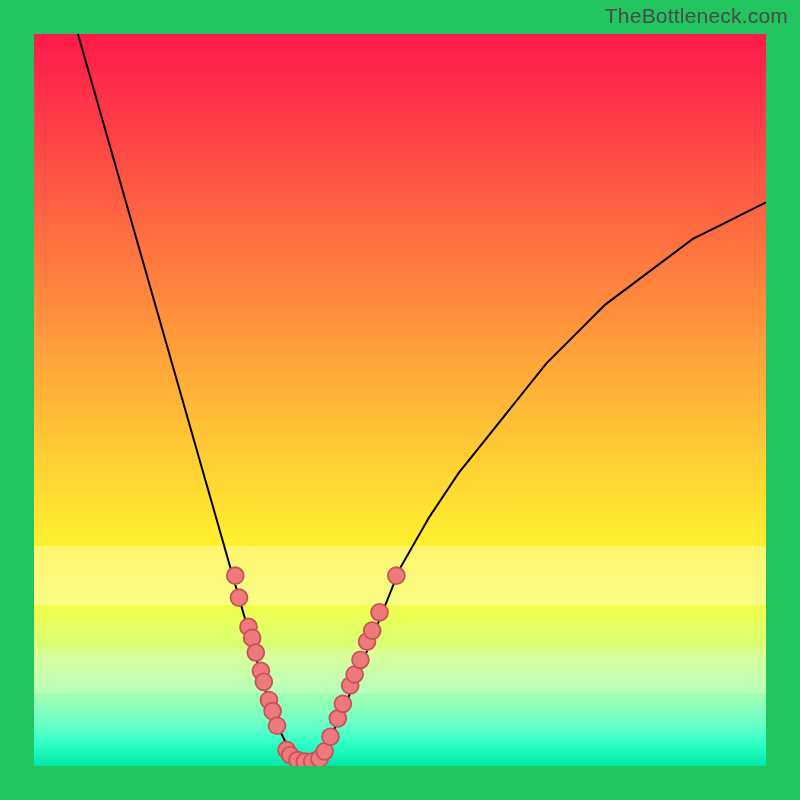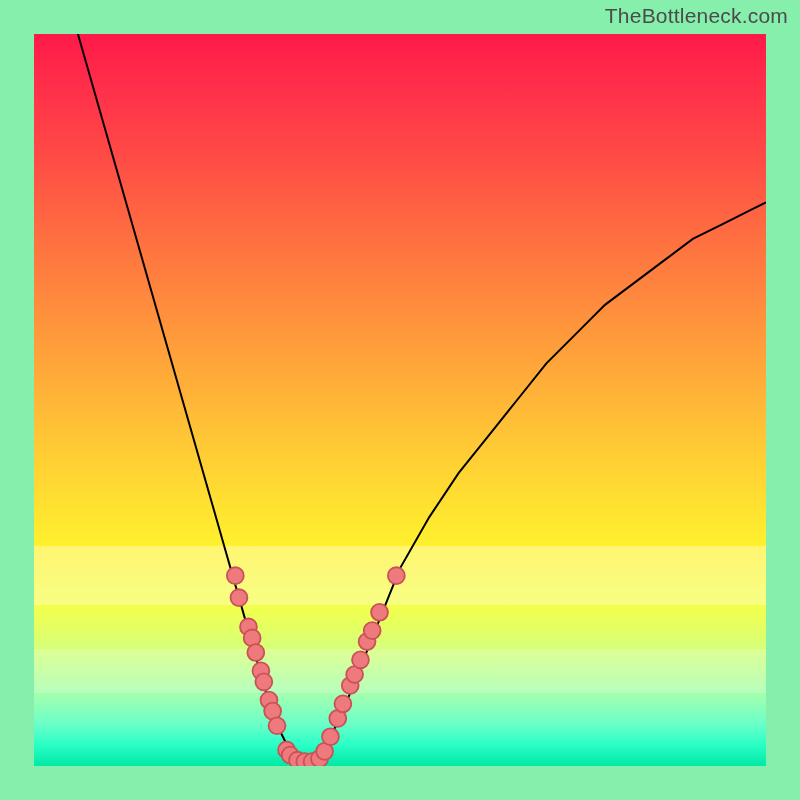--- a/index.html
+++ b/index.html
@@ -8,21 +8,21 @@
     width: 800px;
     height: 800px;
     overflow: hidden;
     font-family: Arial, Helvetica, sans-serif;
     background: #000;
   }
   .frame {
     position: relative;
     width: 800px;
     height: 800px;
-    background: #86efac;
+    background: #22c55e;
   }
   .watermark {
     position: absolute;
     top: 4px;
     right: 12px;
     font-size: 21px;
     color: #4b4b4b;
     font-weight: 400;
     letter-spacing: 0.2px;
     z-index: 10;

